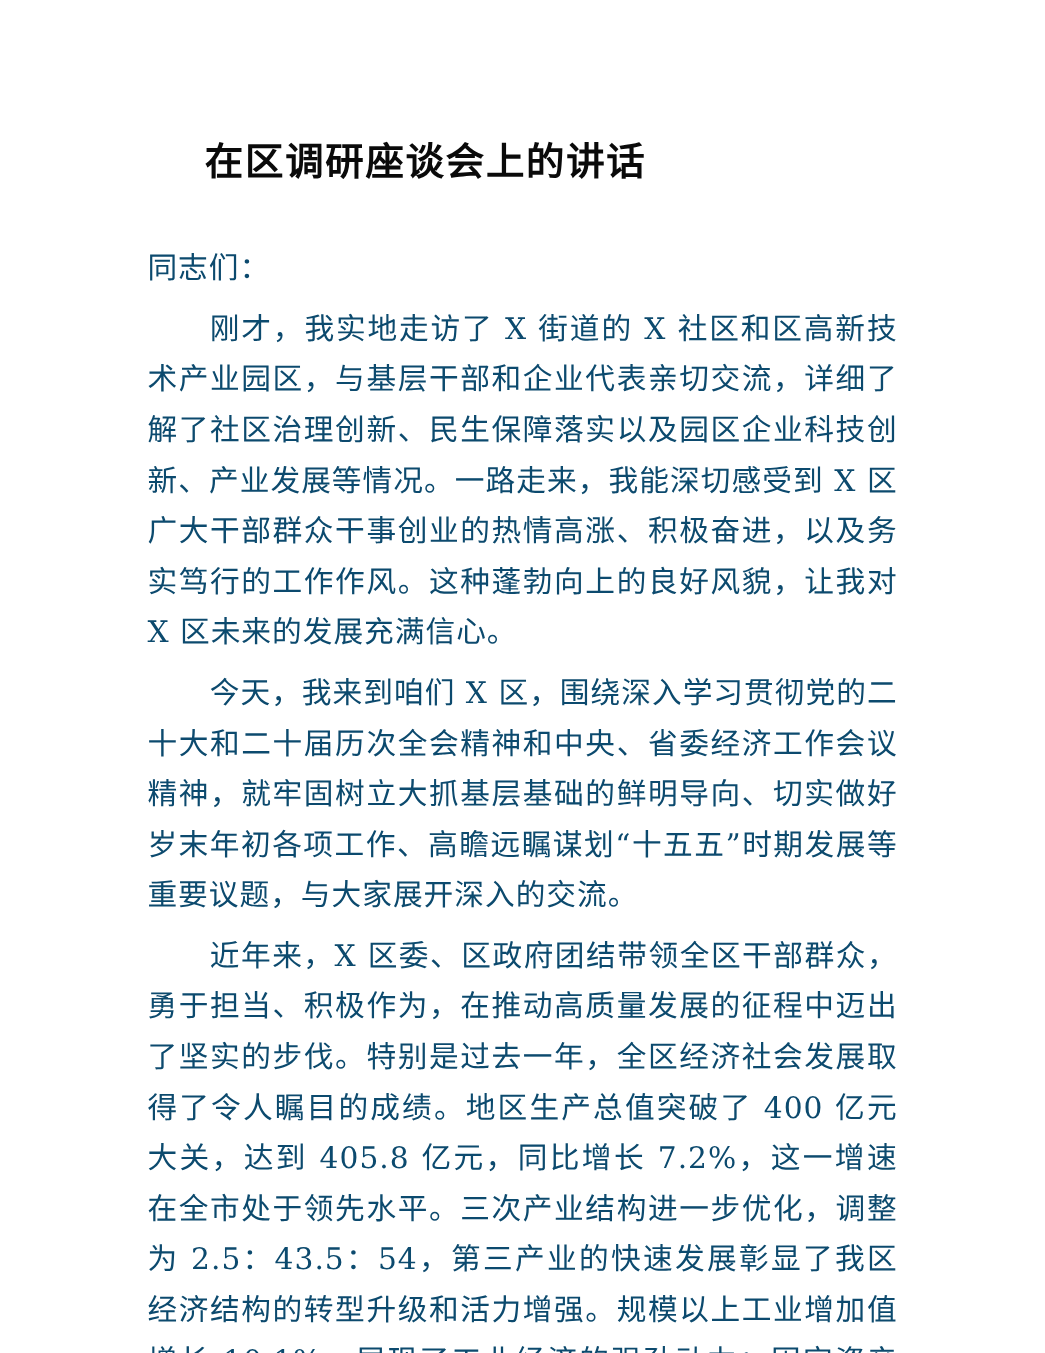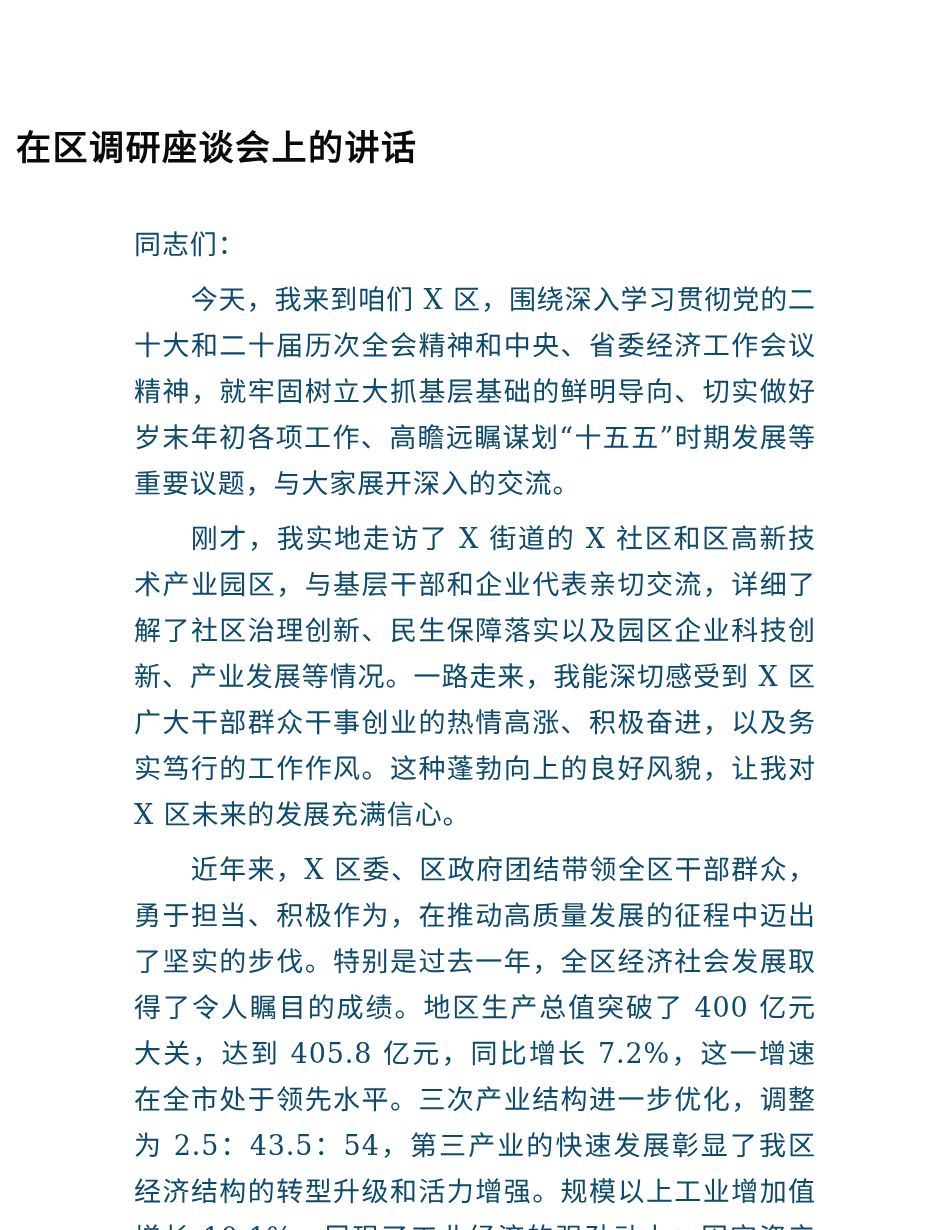--- a/index.html
+++ b/index.html
@@ -20,24 +20,24 @@
     position: relative;
     width: 950px;
     height: 1230px;
     background: #ffffff;
     box-sizing: border-box;
   }
 
   
   .doc-title {
     position: absolute;
-    left: 16px;
+    left: 0;
     top: 103px;
     width: 774px;
-    text-align: left;
+    text-align: center;
     font-family: "DejaVu Sans", "Liberation Sans", sans-serif;
     font-weight: 700;
     font-size: 35px;
     line-height: 44px;
     letter-spacing: 1.5px;
     color: #0a0a0a;
   }
 
   
   .body-block {
@@ -77,21 +77,21 @@
 <body>
 
 <div class="page">
 
   <h1 class="doc-title">在区调研座谈会上的讲话</h1>
 
   <div class="body-block">
 
     <p class="para salutation">同志们：</p>
 
+    <p class="para indent">刚才，我实地走访了 X 街道的 X 社区和区高新技术产业园区，与基层干部和企业代表亲切交流，详细了解了社区治理创新、民生保障落实以及园区企业科技创新、产业发展等情况。一路走来，我能深切感受到 X 区广大干部群众干事创业的热情高涨、积极奋进，以及务实笃行的工作作风。这种蓬勃向上的良好风貌，让我对 X 区未来的发展充满信心。</p>
+
     <p class="para indent">今天，我来到咱们 X 区，围绕深入学习贯彻党的二十大和二十届历次全会精神和中央、省委经济工作会议精神，就牢固树立大抓基层基础的鲜明导向、切实做好岁末年初各项工作、高瞻远瞩谋划“十五五”时期发展等重要议题，与大家展开深入的交流。</p>
-
-    <p class="para indent">刚才，我实地走访了 X 街道的 X 社区和区高新技术产业园区，与基层干部和企业代表亲切交流，详细了解了社区治理创新、民生保障落实以及园区企业科技创新、产业发展等情况。一路走来，我能深切感受到 X 区广大干部群众干事创业的热情高涨、积极奋进，以及务实笃行的工作作风。这种蓬勃向上的良好风貌，让我对 X 区未来的发展充满信心。</p>
 
     <p class="para indent">近年来，X 区委、区政府团结带领全区干部群众，勇于担当、积极作为，在推动高质量发展的征程中迈出了坚实的步伐。特别是过去一年，全区经济社会发展取得了令人瞩目的成绩。地区生产总值突破了 400 亿元大关，达到 405.8 亿元，同比增长 7.2%，这一增速在全市处于领先水平。三次产业结构进一步优化，调整为 2.5：43.5：54，第三产业的快速发展彰显了我区经济结构的转型升级和活力增强。规模以上工业增加值增长 10.1%，展现了工业经济的强劲动力；固定资产投资增</p>
 
   </div>
 
 </div>
 
 </body></html>

